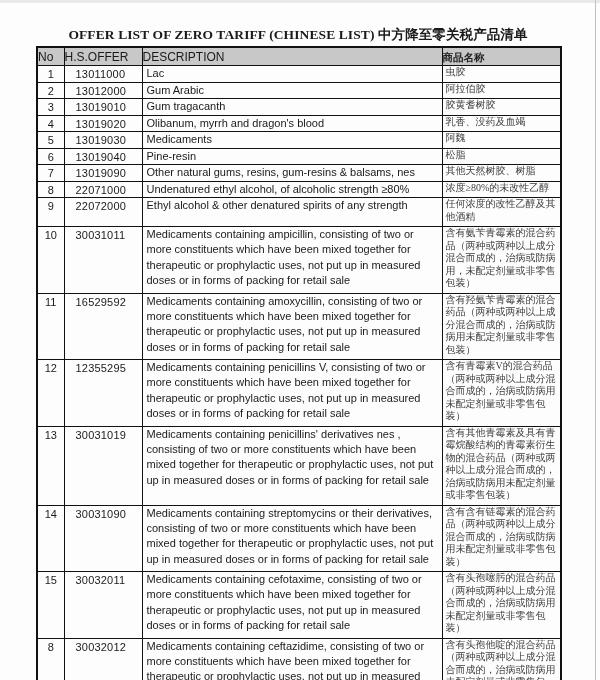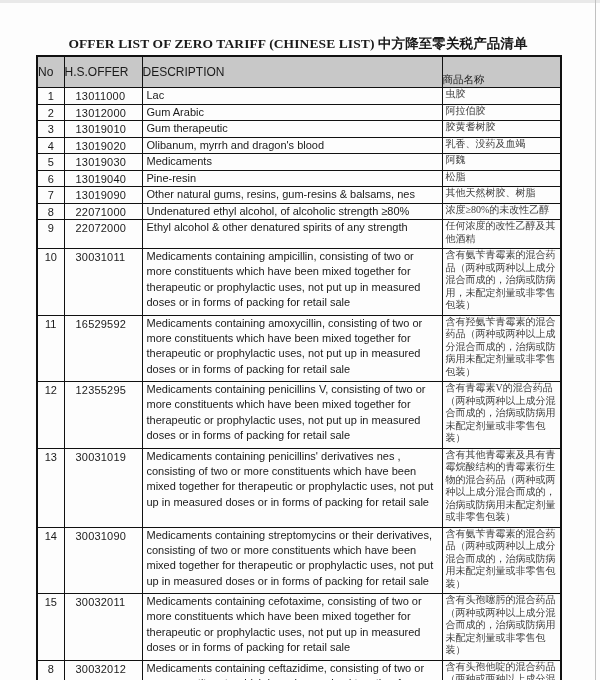--- a/index.html
+++ b/index.html
@@ -9,21 +9,21 @@
     --cn-text:#3d3d3d;
     --page-edge:#c0c0c0;
     --page-bg:#fdfdfd;
   }
   *{margin:0;padding:0;box-sizing:border-box;}
   html,body{width:600px;height:680px;overflow:hidden;background:var(--page-bg);}
   body{font-family:"Liberation Sans",sans-serif;color:var(--text);position:relative;}
   .page-edge{position:absolute;top:0;right:4px;width:1px;height:680px;background:var(--page-edge);}
   .top-shade{position:absolute;top:0;left:0;width:600px;height:3px;background:#e9e9e9;}
   .doc-title{
-    margin-top:35px;
+    margin-top:26px;
     width:524px;margin-left:36px;
     text-align:center;
     font-family:"Liberation Serif","DejaVu Serif",serif;
     font-size:13.5px;font-weight:600;letter-spacing:.1px;
     white-space:nowrap;
   }
   table.offer{
     margin-left:36px;margin-top:2px;
     border-collapse:collapse;table-layout:fixed;width:524px;
     border:2px solid var(--border);
@@ -31,21 +31,21 @@
   table.offer col.c-no{width:27px;}
   table.offer col.c-code{width:78px;}
   table.offer col.c-desc{width:300px;}
   table.offer col.c-cn{width:119px;}
   th,td{border:1px solid var(--border);overflow:hidden;}
   th{
     background:var(--header-bg);
     font-size:12px;font-weight:400;height:17px;
     text-align:left;vertical-align:middle;padding:0;
   }
-  th.cn{font-family:"Liberation Serif","DejaVu Serif",serif;font-size:10.5px;padding-top:16px;color:#222;}
+  th.cn{font-family:"Liberation Serif","DejaVu Serif",serif;font-size:10.5px;padding-top:3px;color:#222;font-weight:bold;}
   td{font-size:11px;}
   td.no{text-align:center;vertical-align:top;line-height:14px;padding-top:1px;}
   td.code{vertical-align:top;line-height:14px;padding:1px 0 0 11px;letter-spacing:.2px;margin-top:20px;}
   td.desc{vertical-align:top;line-height:15.4px;padding:0 2px 0 4px;margin-left:16px;}
   td.cn{
     vertical-align:middle;
     font-family:"Liberation Serif","DejaVu Serif",serif;
     font-size:10px;line-height:12.5px;color:var(--cn-text);
     padding:0 1px 3px 3px;
   }
@@ -84,21 +84,21 @@
   <tr>
     <td class="no">2</td>
     <td class="code">13012000</td>
     <td class="desc">Gum Arabic</td>
     <td class="cn">阿拉伯胶</td>
   </tr>
 
   <tr>
     <td class="no">3</td>
     <td class="code">13019010</td>
-    <td class="desc">Gum therapeutic</td>
+    <td class="desc">Gum tragacanth</td>
     <td class="cn">胶黄耆树胶</td>
   </tr>
 
   <tr>
     <td class="no">4</td>
     <td class="code">13019020</td>
     <td class="desc">Olibanum, myrrh and dragon's blood</td>
     <td class="cn">乳香、没药及血竭</td>
   </tr>
 
@@ -162,21 +162,21 @@
     <td class="no">13</td>
     <td class="code">30031019</td>
     <td class="desc">Medicaments containing penicillins' derivatives nes , consisting of two or more constituents which have been mixed together for therapeutic or prophylactic uses, not put up in measured doses or in forms of packing for retail sale</td>
     <td class="cn">含有其他青霉素及具有青霉烷酸结构的青霉素衍生物的混合药品（两种或两种以上成分混合而成的，治病或防病用未配定剂量或非零售包装）</td>
   </tr>
 
   <tr>
     <td class="no">14</td>
     <td class="code">30031090</td>
     <td class="desc">Medicaments containing streptomycins or their derivatives, consisting of two or more constituents which have been mixed together for therapeutic or prophylactic uses, not put up in measured doses or in forms of packing for retail sale</td>
-    <td class="cn">含有氨苄青霉素的混合药品（两种或两种以上成分混合而成的，治病或防病用未配定剂量或非零售包装）</td>
+    <td class="cn">含有含有链霉素的混合药品（两种或两种以上成分混合而成的，治病或防病用未配定剂量或非零售包装）</td>
   </tr>
 
   <tr>
     <td class="no">15</td>
     <td class="code">30032011</td>
     <td class="desc">Medicaments containing cefotaxime, consisting of two or more constituents which have been mixed together for therapeutic or prophylactic uses, not put up in measured doses or in forms of packing for retail sale</td>
     <td class="cn">含有头孢噻肟的混合药品（两种或两种以上成分混合而成的，治病或防病用未配定剂量或非零售包装）</td>
   </tr>
 
   <tr>

